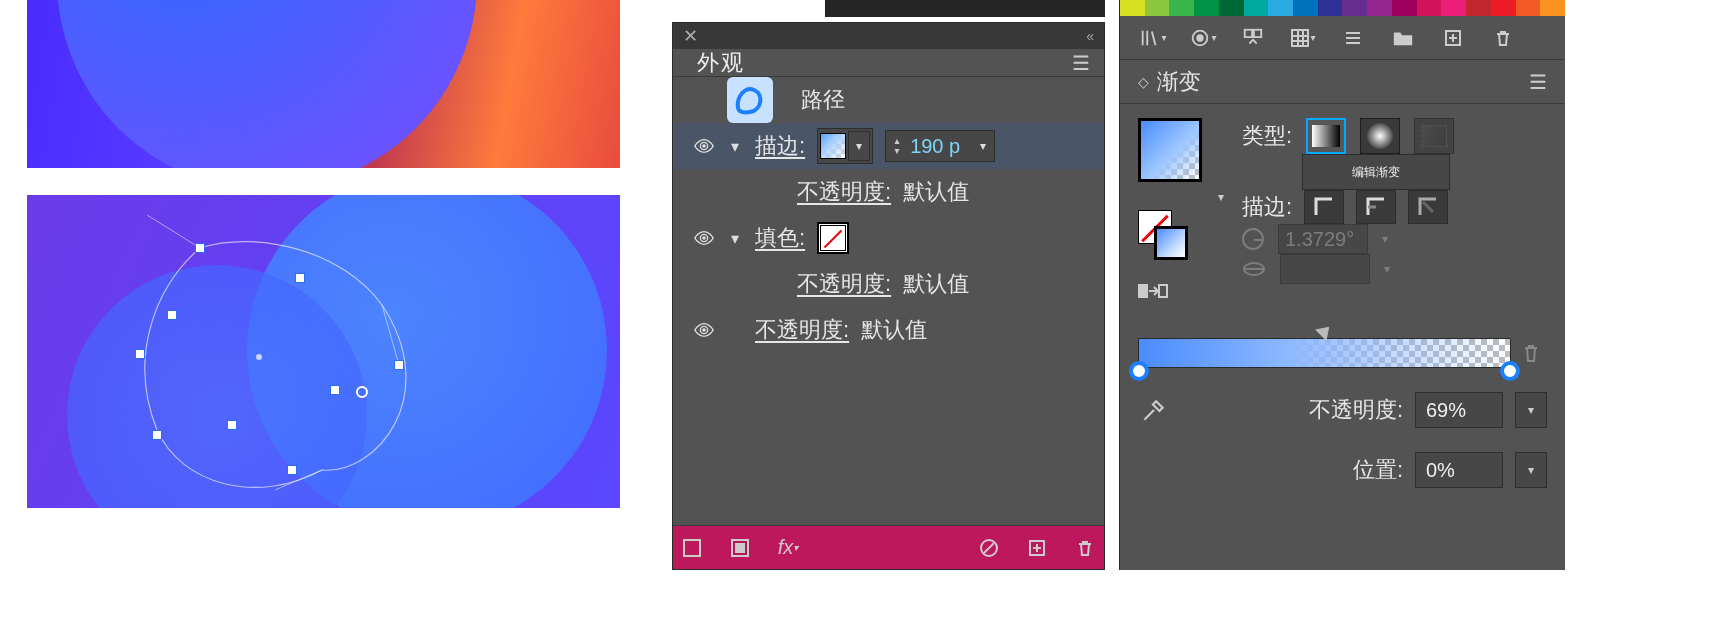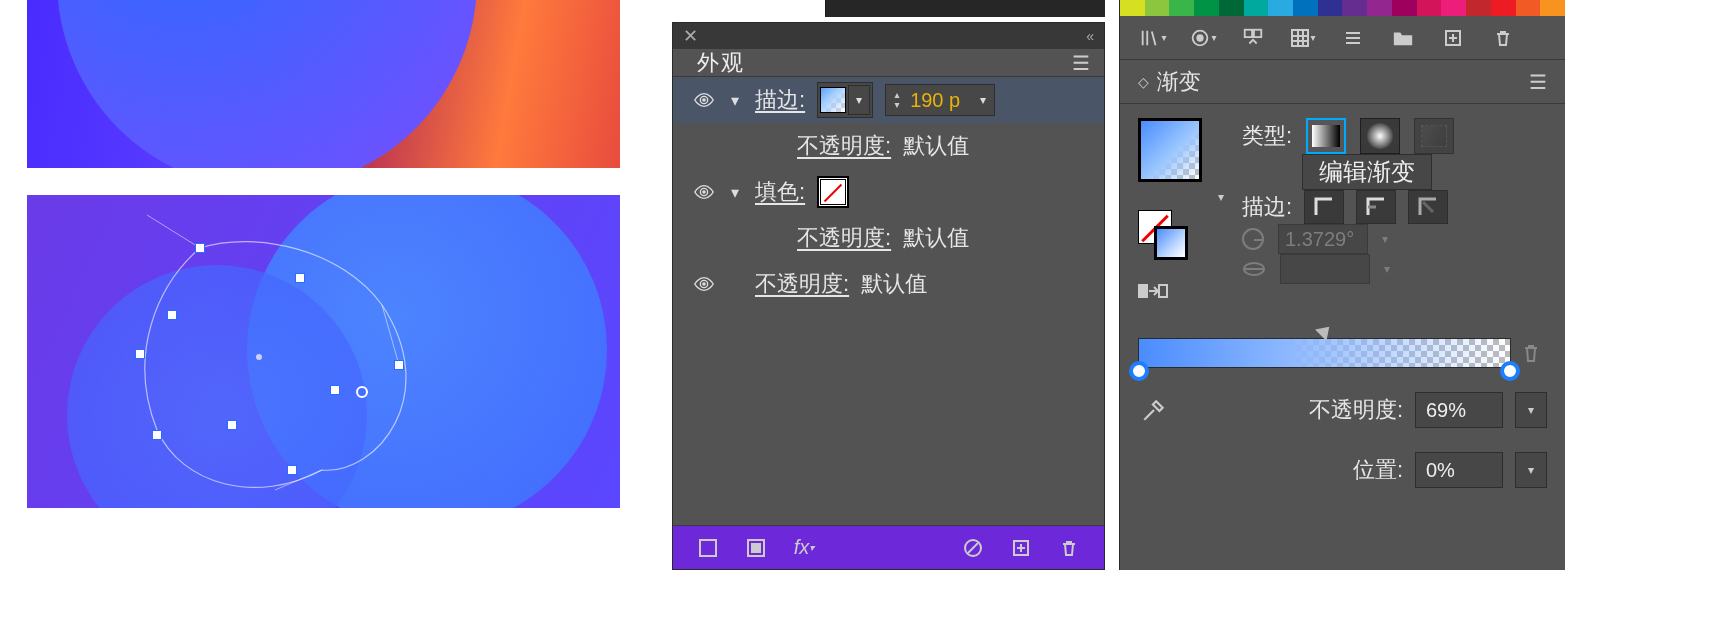--- a/index.html
+++ b/index.html
@@ -73,25 +73,25 @@
   .swatch-none::after { content:""; position:absolute; left:0; right:0; top:50%; height:2px; background:#e00; transform: rotate(-45deg);}
   .dropdown-small {
     display:flex; align-items:center; justify-content:center; width:22px; height:30px;
     border:1px solid #2e2e2e; background:#474747; color:#ddd; font-size:12px;
   }
   .stepper {
     display:flex; align-items:center; height:32px; border:1px solid #2e2e2e; background:#474747;
   }
   .stepper .arrows { width:22px; display:flex; flex-direction:column; align-items:center; font-size:10px; line-height:10px; color:#ccc; }
   .stepper input {
-    width:64px; background:transparent; border:none; color:#eab308; font-size:20px; text-align:left; padding:0 2px;
+    width:64px; background:transparent; border:none; color:#7dd3fc; font-size:20px; text-align:left; padding:0 2px;
   }
   .panel-bottom {
-    height: 44px; display:flex; align-items:center; justify-content:space-between; padding:0 20px;
-    border-top:1px solid #3a3a3a; background:#6d28d9;
+    height: 44px; display:flex; align-items:center; justify-content:space-between; padding:0 4px;
+    border-top:1px solid #3a3a3a; background:#be185d;
   }
   .btn-icon {
     width:30px; height:30px; display:flex; align-items:center; justify-content:center; color:#ccc;
   }
   .thumb-path {
     width:46px; height:46px; background:#c7e1ff; border-radius:6px; display:flex; align-items:center; justify-content:center;
     margin-right:10px;
   }
   .thumb-path svg { width:36px; height:36px; }
 
@@ -113,21 +113,21 @@
   .type-row { display:flex; align-items:center; gap:14px; }
   .type-label { font-size:22px; }
   .type-btn {
     width:40px; height:36px; border:1px solid #1e1e1e; background:#3a3a3a; display:flex; align-items:center; justify-content:center;
   }
   .type-btn.active { background:#565656; border:2px solid #0af; }
   .lg-linear { width:28px; height:22px; background:linear-gradient(90deg,#fff,#000); }
   .lg-radial { width:26px; height:26px; border-radius:50%; background:radial-gradient(circle,#fff,#000); }
   .lg-free { width:26px; height:22px; background:linear-gradient(120deg,#666,#222); border:1px dashed #888; opacity:0.35;}
   .edit-grad-btn {
-    width:130px; height:36px; border:1px solid #2e2e2e; background:#474747; color:#eee; font-size:24px;
+    width:148px; height:36px; border:1px solid #2e2e2e; background:#474747; color:#eee; font-size:12px;
     display:flex; align-items:center; justify-content:center;
   }
   .stroke-row { display:flex; align-items:center; gap:12px; }
   .stroke-row .lbl { font-size:22px; }
   .stroke-mode {
     width:40px; height:34px; border:1px solid #2e2e2e; background:#3a3a3a; display:flex; align-items:center; justify-content:center;
   }
   .stroke-mode svg { width:22px; height:22px; }
   .disabled-row { display:flex; align-items:center; gap:14px; color:#7d7d7d; }
   .angle-circle { width:22px; height:22px; border:2px solid #7d7d7d; border-radius:50%; position:relative;}
@@ -218,20 +218,29 @@
     <span style="font-size:18px;color:#aaa;">✕</span>
     <span style="font-size:14px;color:#aaa;">«</span>
   </div>
   <div class="panel-tabbar">
     <span class="tab-label">外观</span>
     <span style="color:#ccc;">☰</span>
   </div>
 
   <div class="panel-body">
 
+    <div class="row">
+      <span class="vis-eye"></span>
+      <div class="thumb-path">
+        <svg viewBox="0 0 36 36">
+            <path d="M6 26 C4 14 14 4 22 8 C32 12 30 28 18 30 C12 31 7 30 6 26 Z" fill="none" stroke="#1b7fff" stroke-width="4"></path>
+          </svg>
+      </div>
+      <span style="margin-left:6px;">路径</span>
+    </div>
 
     <div class="row sel">
       <span class="vis-eye">
         <svg class="eye-svg" viewBox="0 0 24 24">
             <path d="M12 5C6 5 2 12 2 12s4 7 10 7 10-7 10-7-4-7-10-7zm0 11a4 4 0 110-8 4 4 0 010 8z" fill="none" stroke="#ddd" stroke-width="1.5"></path>
             <circle cx="12" cy="12" r="2" fill="#ddd"></circle>
           </svg>
       </span>
       <span class="caret">▾</span>
       <span class="underline">描边:</span>

